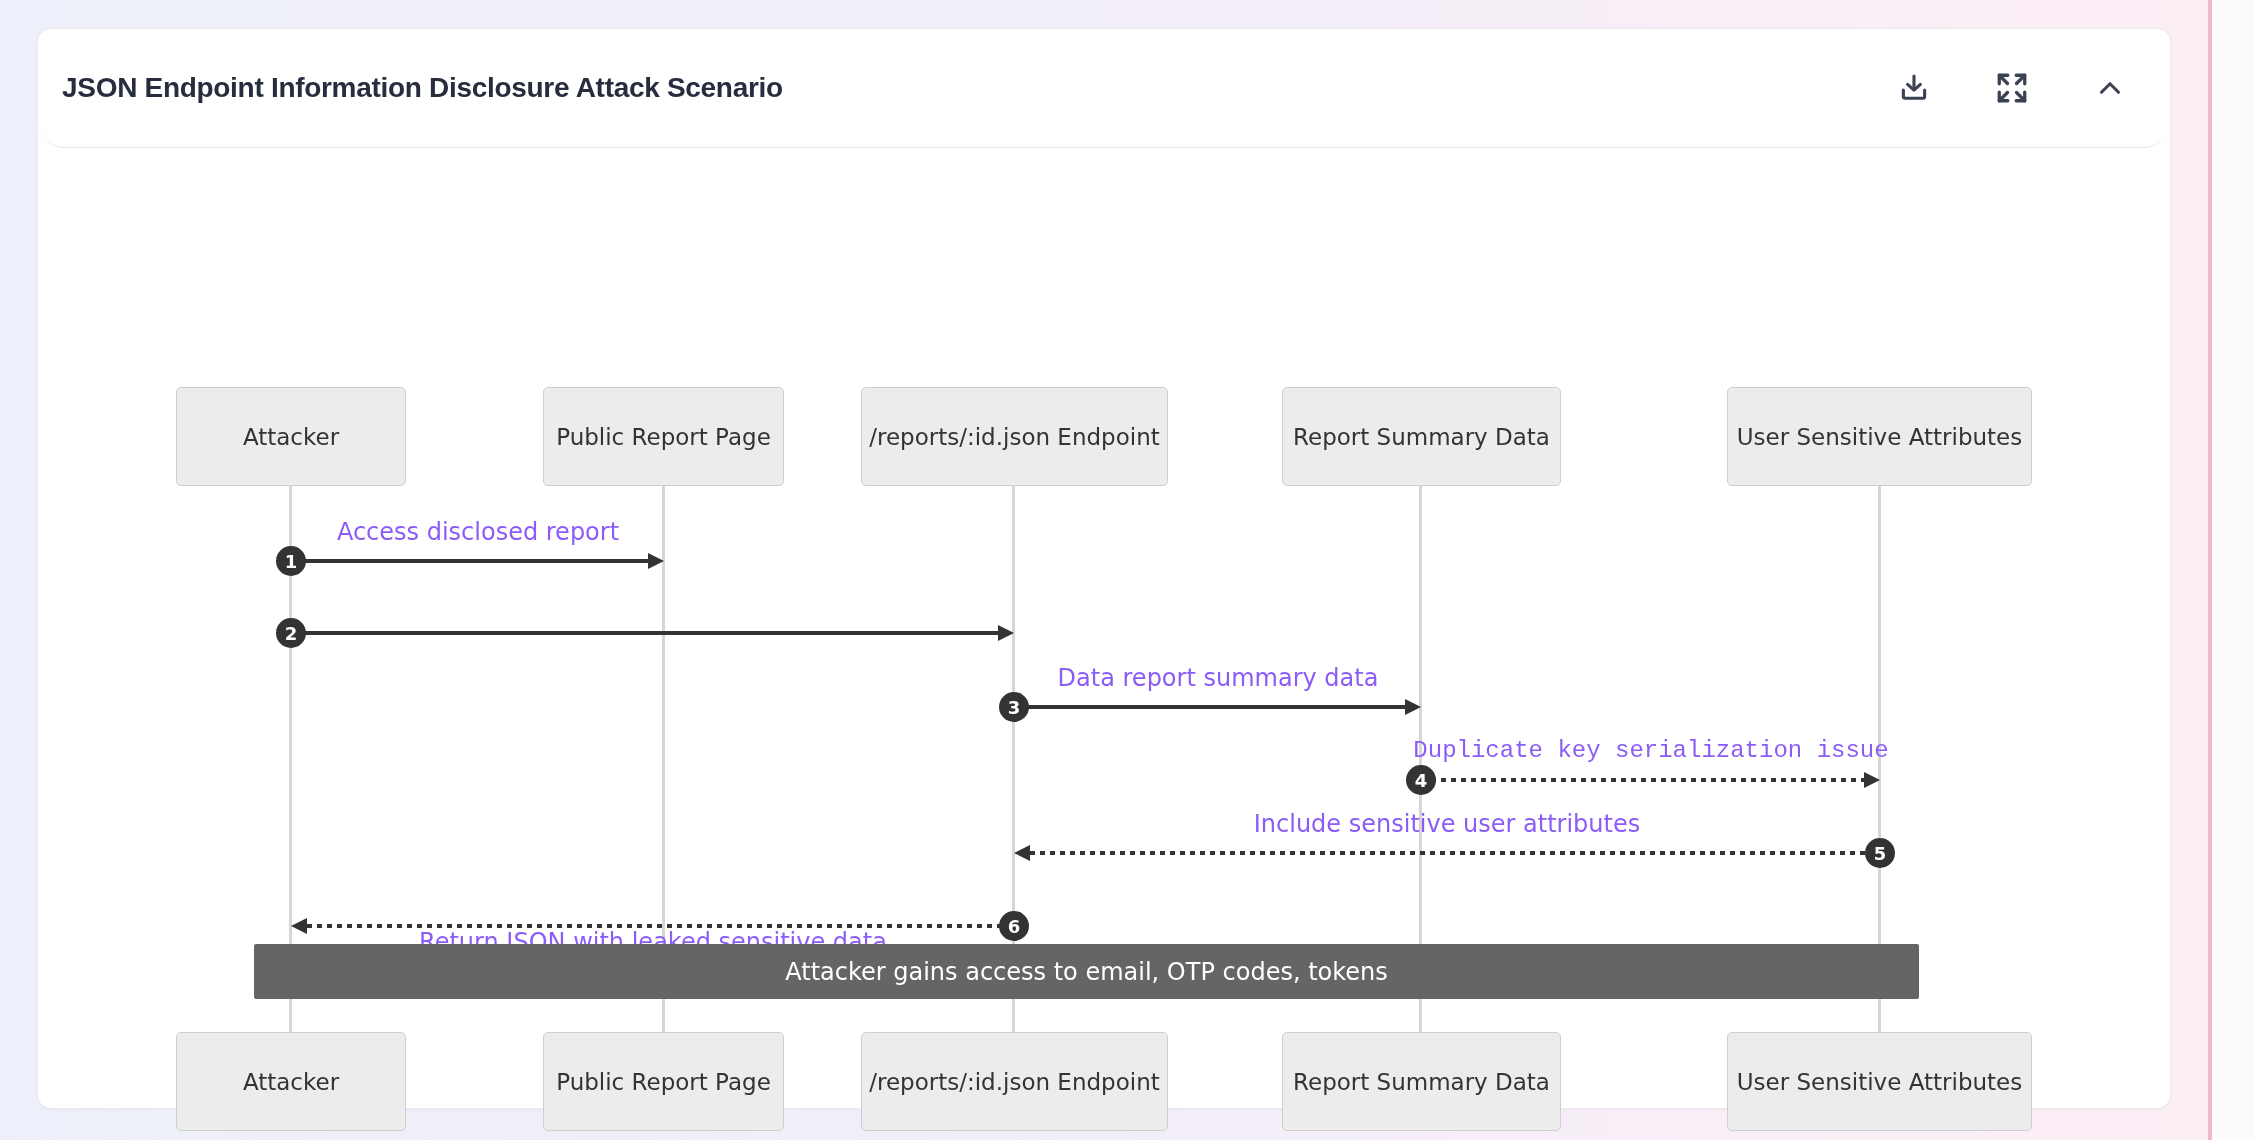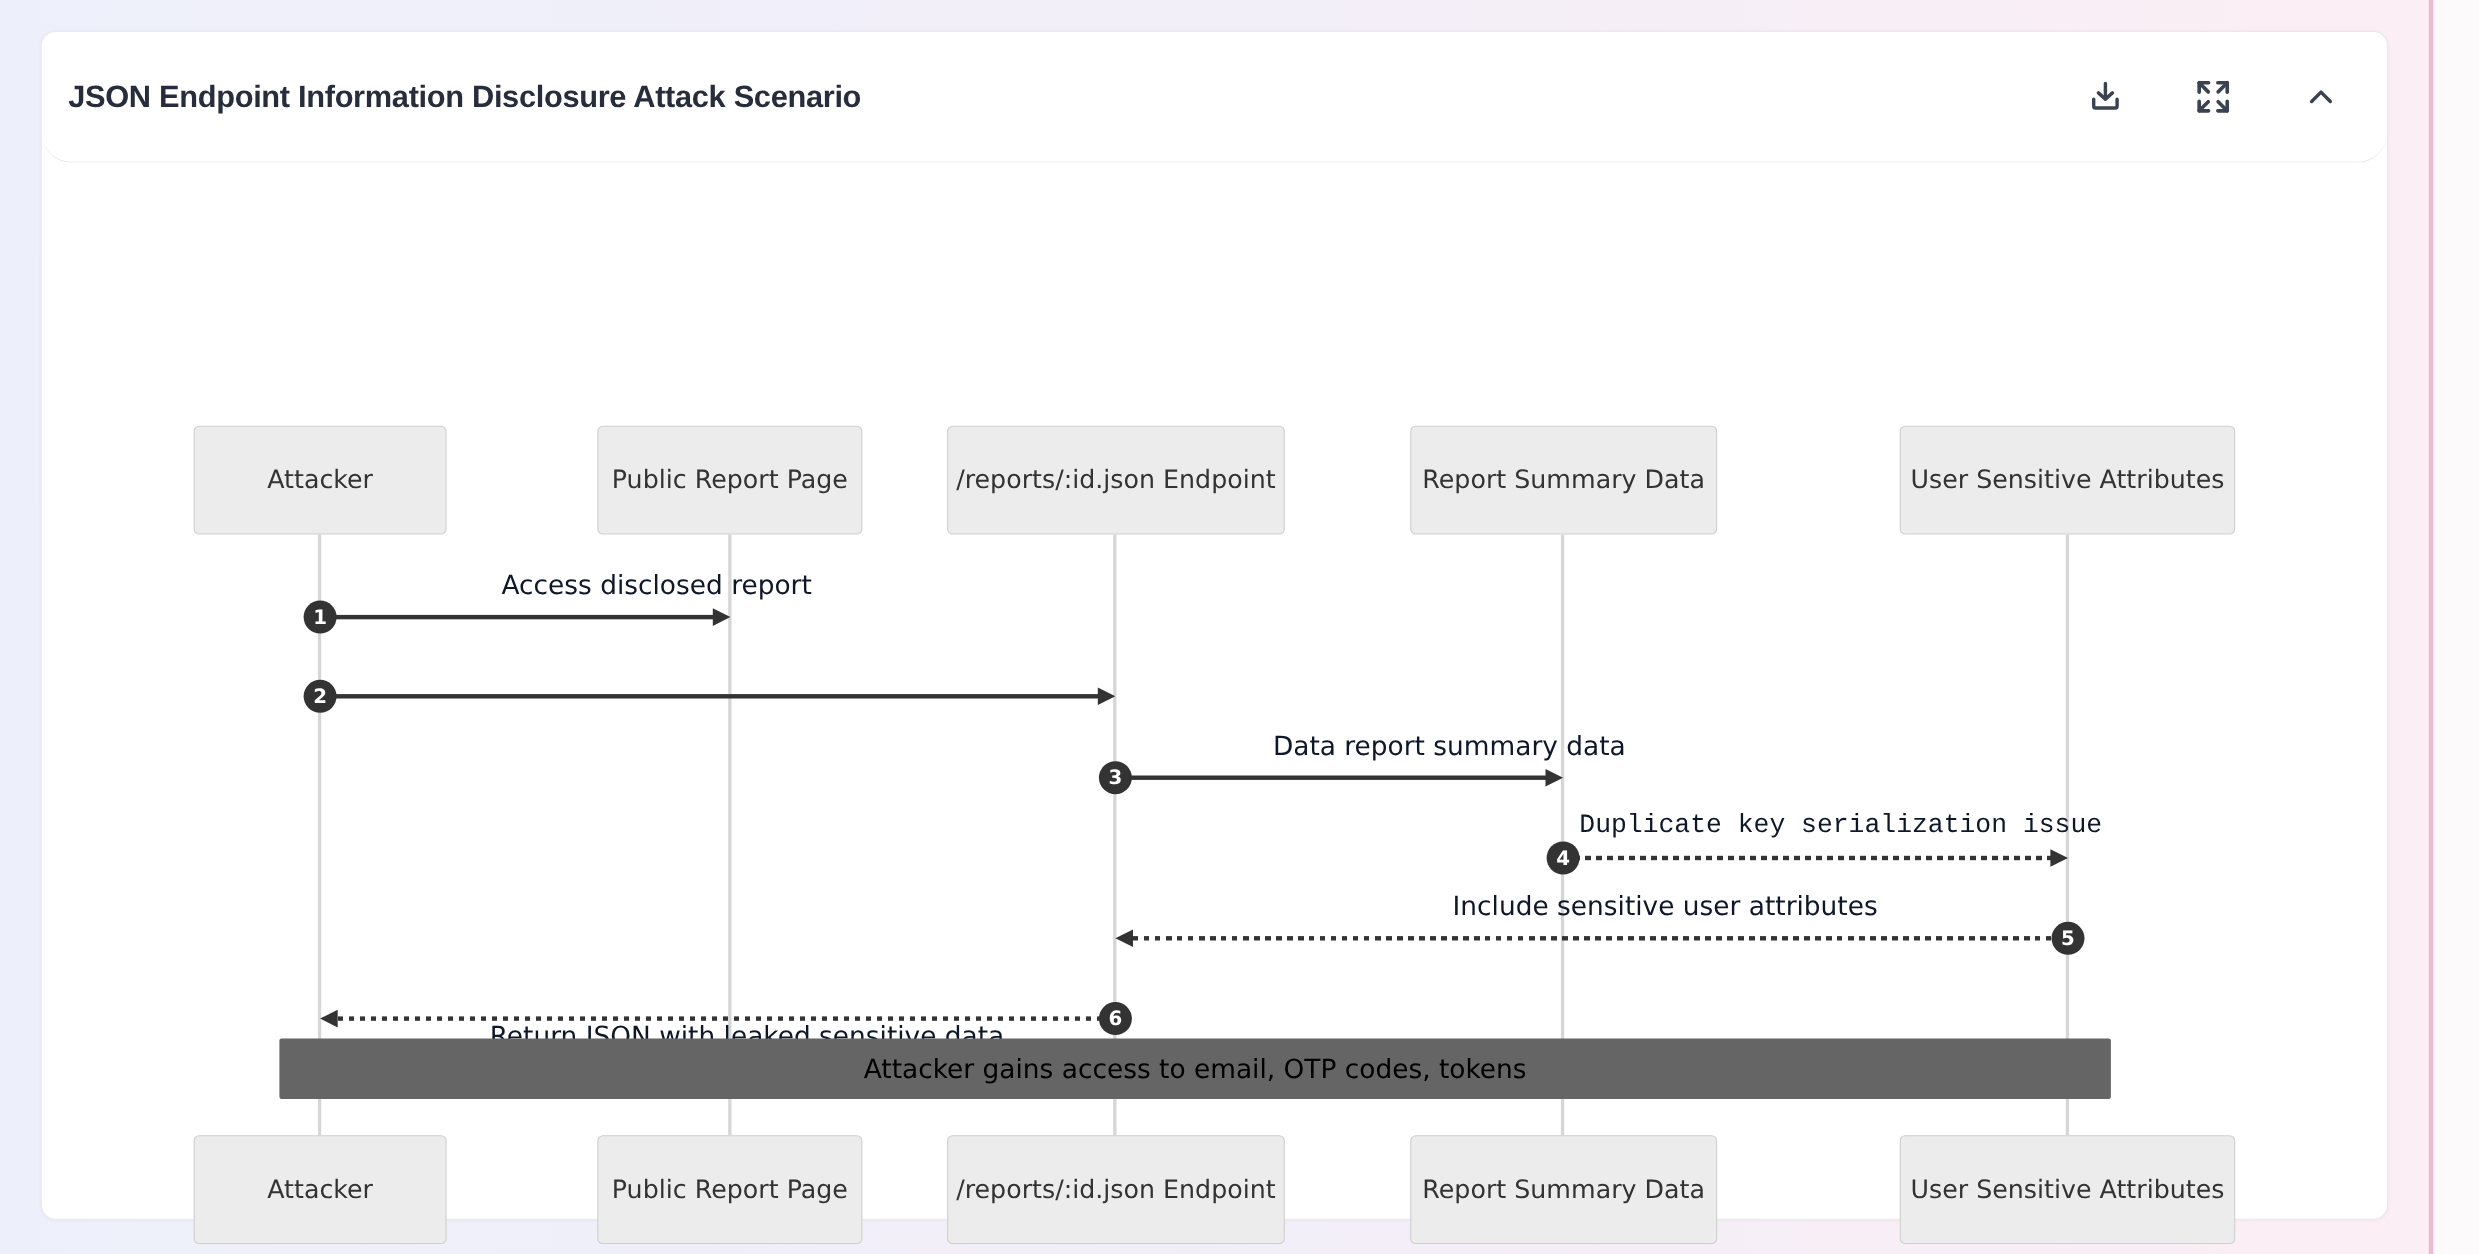--- a/index.html
+++ b/index.html
@@ -46,22 +46,22 @@
 
   .actor-box {
     height: 99px; background: #ececec; border: 1px solid #cfcfcf; border-radius: 5px;
     display: flex; align-items: center; justify-content: center;
     font-size: 23px; color: #333333; white-space: nowrap; z-index: 2;
   }
   .actor-top { top: 238px; }
   .actor-bottom { top: 883px; }
 
   .msg-label {
-    height: 34px; line-height: 34px; text-align: right;
-    font-size: 24px; color: #0f172a; white-space: nowrap; z-index: 3;
+    height: 34px; line-height: 34px; text-align: center;
+    font-size: 24px; color: #8b5cf6; white-space: nowrap; z-index: 3;
   }
   .msg-line { height: 4px; background: #333333; z-index: 2; }
   .msg-line.dashed {
     background: repeating-linear-gradient(to right, #333333 0 5px, transparent 5px 10px);
   }
   .head-right {
     width: 0; height: 0; z-index: 2;
     border-top: 8px solid transparent; border-bottom: 8px solid transparent;
     border-left: 16px solid #333333;
   }
@@ -72,21 +72,21 @@
   }
   .seq-num {
     width: 30px; height: 30px; border-radius: 50%; background: #333333;
     color: #ffffff; font-size: 18px; font-weight: 700;
     display: flex; align-items: center; justify-content: center; z-index: 4;
   }
   .note {
     top: 795px; left: 216px; width: 1665px; height: 55px;
     background: #656565; border-radius: 2px; z-index: 3;
     display: flex; align-items: center; justify-content: center;
-    color: #000000; font-size: 24px;
+    color: #ffffff; font-size: 24px;
   }
 </style>
 </head>
 <body>
 
 <div class="scroll-strip"></div>
 
 <div class="card">
 
   <div class="card-header">

